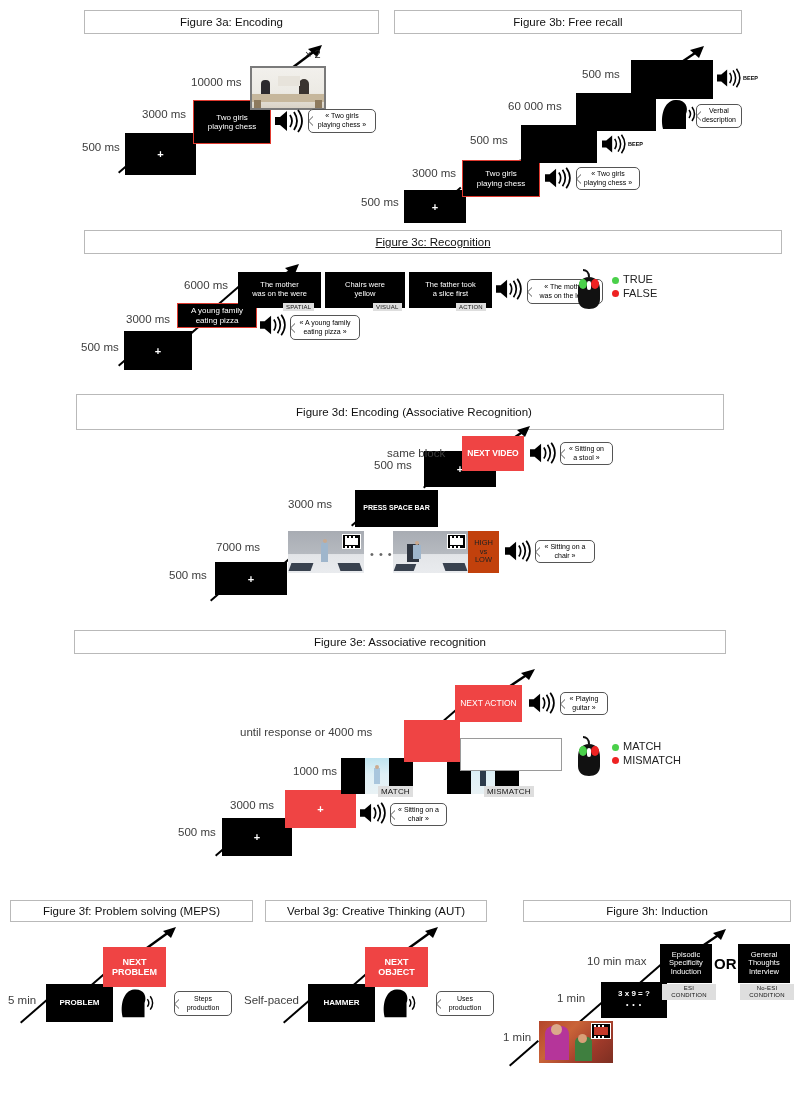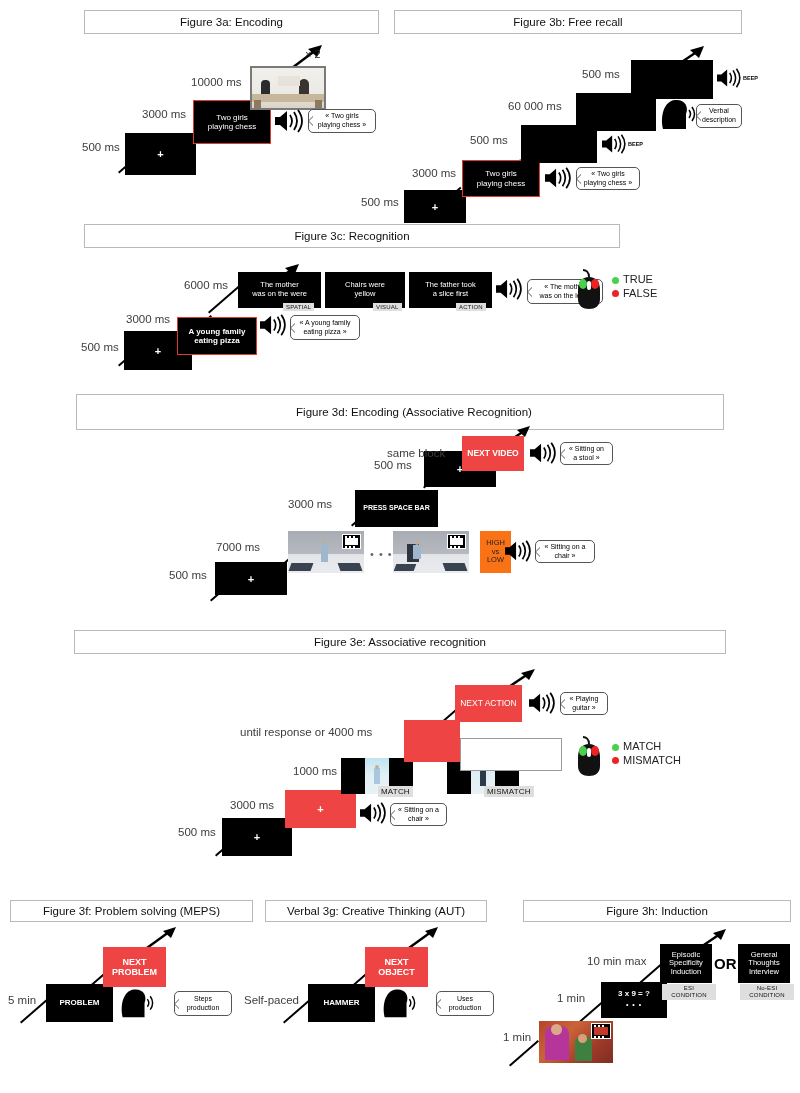--- a/index.html
+++ b/index.html
@@ -6,21 +6,21 @@
   body{width:800px;height:1093px;position:relative;overflow:hidden;
        font-family:"Liberation Sans","DejaVu Sans",sans-serif;color:#000;}
 
   .panel-title{position:absolute;border:1px solid #b9b9b9;background:#fff;
     display:flex;align-items:center;justify-content:center;
     font-size:11.5px;color:#111;box-sizing:border-box;}
 
   .stage{position:absolute;box-sizing:border-box;}
   .blk{background:#000;color:#fff;}
   .gry{background:#ef4444;color:#fff;}
-  .lgry{background:#f97316;color:#222;margin-left:12px;}
+  .lgry{background:#c2410c;color:#222;}
   .wht{background:#fff;border:1px solid #9a9a9a;}
   .redb{border:1.5px solid #e03a2f;}
   .stage-txt{position:absolute;inset:0;display:flex;align-items:center;
     justify-content:center;text-align:center;line-height:1.15;}
   .plus{position:absolute;inset:0;display:flex;align-items:center;
     justify-content:center;color:#fff;font-size:11px;font-weight:700;}
 
   .dur{position:absolute;font-size:11.5px;color:#3d3d3d;white-space:nowrap;}
   .lbl{position:absolute;font-size:11.5px;color:#3d3d3d;white-space:nowrap;}
   .tag{position:absolute;background:#dedede;color:#111;font-size:6px;
@@ -166,39 +166,39 @@
   <div class="dur" style="left:582px;top:68px;">500 ms</div>
   <svg class="spk" style="left:715px;top:67px;" width="26" height="22" viewBox="0 0 30 26">
     <polygon points="2,9 7,9 14,3 14,23 7,17 2,17" fill="#000"></polygon>
     <path d="M17 7 q4 6 0 12" stroke="#000" stroke-width="1.8" fill="none"></path>
     <path d="M21 4 q6 9 0 18" stroke="#000" stroke-width="1.8" fill="none"></path>
     <path d="M25 2 q8 11 0 22" stroke="#000" stroke-width="1.8" fill="none"></path>
   </svg>
   <div class="beep" style="left:743px;top:75px;">BEEP</div>
 </div>
 
-<div class="panel-title" style="left:84px;top:224px;width:536px;height:24px;">
+<div class="panel-title" style="left:84px;top:230px;width:698px;height:24px;text-decoration:underline;">
   <span>Figure 3c: Recognition</span>
 </div>
 
 <div>
   <div class="arrow-line" style="left:118px;top:365px;width:44px;transform:rotate(-41deg);"></div>
   <div class="arrow-line" style="left:182px;top:340px;width:38px;transform:rotate(-41deg);"></div>
   <div class="arrow-line" style="left:208px;top:312px;width:42px;transform:rotate(-41deg);"></div>
   <svg class="uparrow" style="left:255px;top:262px;" width="46" height="32" viewBox="0 0 46 32">
     <line x1="2" y1="30" x2="38" y2="7" stroke="#000" stroke-width="2.4"></line>
     <polygon points="44,2 30,6 39,14" fill="#000"></polygon>
   </svg>
 
   <div class="stage blk" style="left:124px;top:331px;width:68px;height:39px;">
     <div class="plus">+</div>
   </div>
   <div class="dur" style="left:81px;top:341px;">500 ms</div>
 
-  <div class="stage blk redb" style="left:177px;top:317px;width:80px;height:38px;font-weight:bold;">
+  <div class="stage blk redb" style="left:177px;top:303px;width:80px;height:25px;">
     <div class="stage-txt" style="font-size:8px;white-space:pre-line;">A young family
 eating pizza</div>
   </div>
   <div class="dur" style="left:126px;top:313px;">3000 ms</div>
   <svg class="spk" style="left:258px;top:313px;" width="28" height="24" viewBox="0 0 30 26">
     <polygon points="2,9 7,9 14,3 14,23 7,17 2,17" fill="#000"></polygon>
     <path d="M17 7 q4 6 0 12" stroke="#000" stroke-width="1.8" fill="none"></path>
     <path d="M21 4 q6 9 0 18" stroke="#000" stroke-width="1.8" fill="none"></path>
     <path d="M25 2 q8 11 0 22" stroke="#000" stroke-width="1.8" fill="none"></path>
   </svg>

